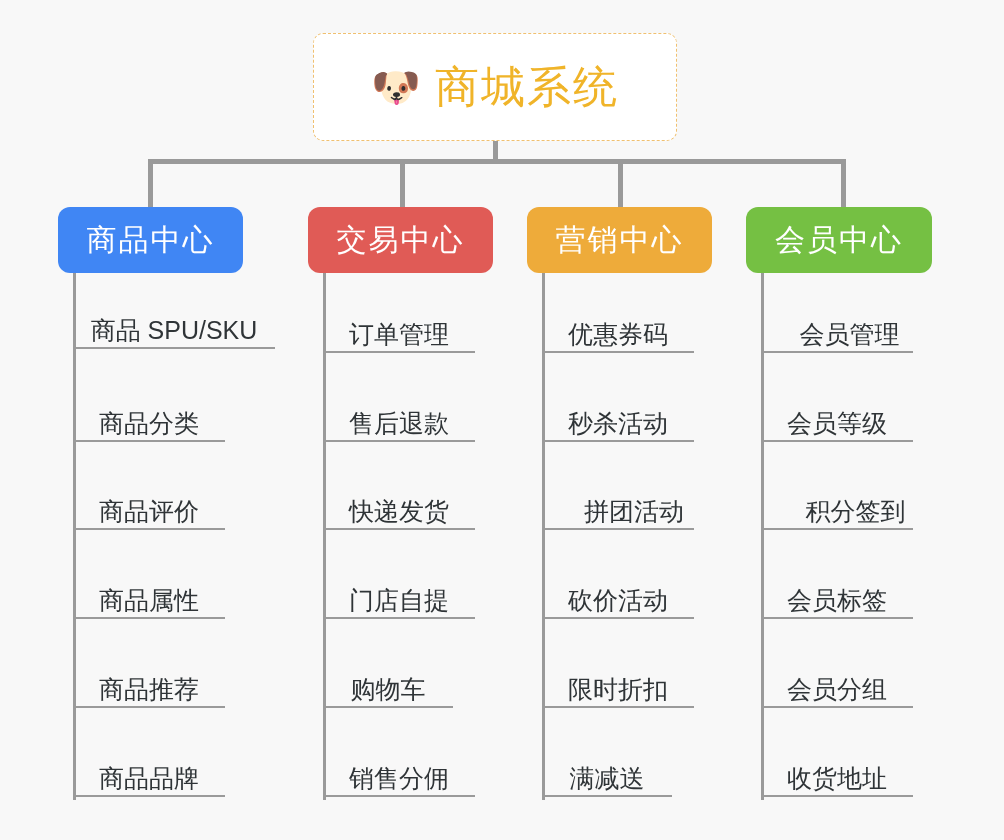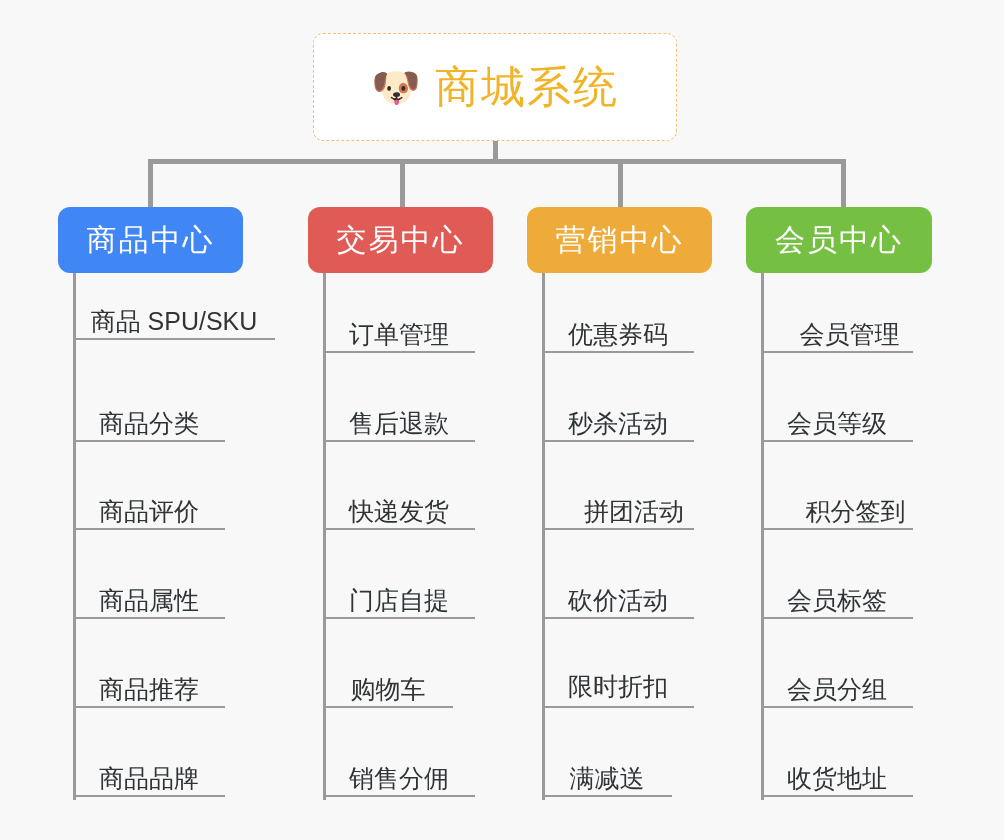--- a/index.html
+++ b/index.html
@@ -126,21 +126,21 @@
   </div>
   <div class="cat-box" style="left: 746px; top: 207px; width: 186px; background: rgb(117, 192, 67);">
     <span class="cat-label">会员中心</span>
   </div>
 
   <div class="branch-spine" style="left: 73px; top: 273px; height: 527px; background: rgb(154, 154, 154);"></div>
   <div class="branch-spine" style="left: 323px; top: 273px; height: 527px; background: rgb(154, 154, 154);"></div>
   <div class="branch-spine" style="left: 542px; top: 273px; height: 527px; background: rgb(154, 154, 154);"></div>
   <div class="branch-spine" style="left: 761px; top: 273px; height: 527px; background: rgb(154, 154, 154);"></div>
 
-  <div class="leaf-item" style="left: 73px; top: 300px; width: 202px; border-bottom-color: rgb(154, 154, 154);">
+  <div class="leaf-item" style="left: 73px; top: 309px; width: 202px; border-bottom-color: rgb(154, 154, 154);">
     <span class="leaf-label">商品 SPU/SKU</span>
   </div>
   <div class="leaf-item" style="left: 73px; top: 402px; width: 152px; border-bottom-color: rgb(154, 154, 154);">
     <span class="leaf-label">商品分类</span>
   </div>
   <div class="leaf-item" style="left: 73px; top: 490px; width: 152px; border-bottom-color: rgb(154, 154, 154);">
     <span class="leaf-label">商品评价</span>
   </div>
   <div class="leaf-item" style="left: 73px; top: 579px; width: 152px; border-bottom-color: rgb(154, 154, 154);">
     <span class="leaf-label">商品属性</span>
@@ -176,21 +176,21 @@
   </div>
   <div class="leaf-item" style="left: 542px; top: 402px; width: 152px; border-bottom-color: rgb(154, 154, 154);">
     <span class="leaf-label">秒杀活动</span>
   </div>
   <div class="leaf-item" style="left: 542px; top: 490px; width: 152px; border-bottom-color: rgb(154, 154, 154); padding-left: 32px;">
     <span class="leaf-label">拼团活动</span>
   </div>
   <div class="leaf-item" style="left: 542px; top: 579px; width: 152px; border-bottom-color: rgb(154, 154, 154);">
     <span class="leaf-label">砍价活动</span>
   </div>
-  <div class="leaf-item" style="left: 542px; top: 668px; width: 152px; border-bottom-color: rgb(154, 154, 154); font-family: Liberation Mono, monospace;">
+  <div class="leaf-item" style="left: 542px; top: 668px; width: 152px; border-bottom-color: rgb(154, 154, 154);">
     <span class="leaf-label">限时折扣</span>
   </div>
   <div class="leaf-item" style="left: 542px; top: 757px; width: 130px; border-bottom-color: rgb(154, 154, 154);">
     <span class="leaf-label">满减送</span>
   </div>
 
   <div class="leaf-item" style="left: 761px; top: 313px; width: 152px; border-bottom-color: rgb(154, 154, 154); padding-left: 25px;">
     <span class="leaf-label">会员管理</span>
   </div>
   <div class="leaf-item" style="left: 761px; top: 402px; width: 152px; border-bottom-color: rgb(154, 154, 154);">

